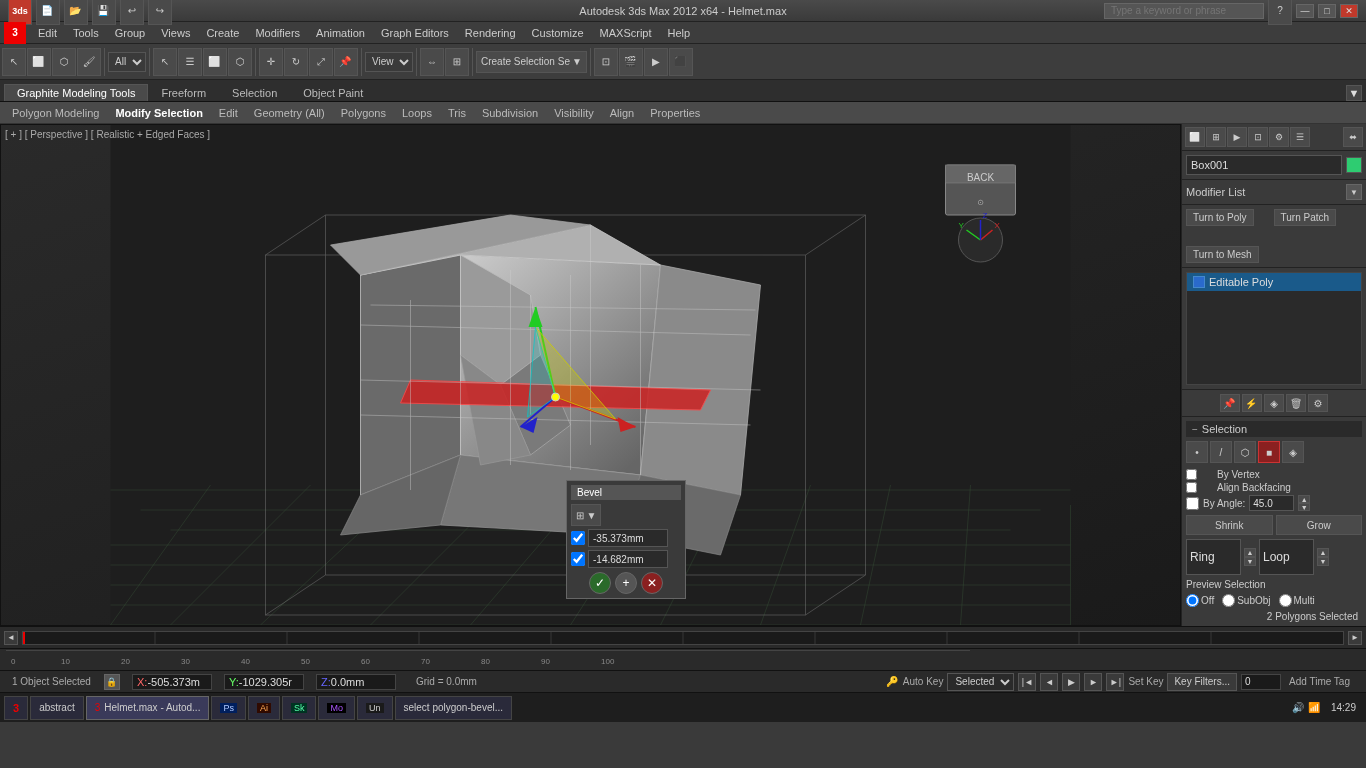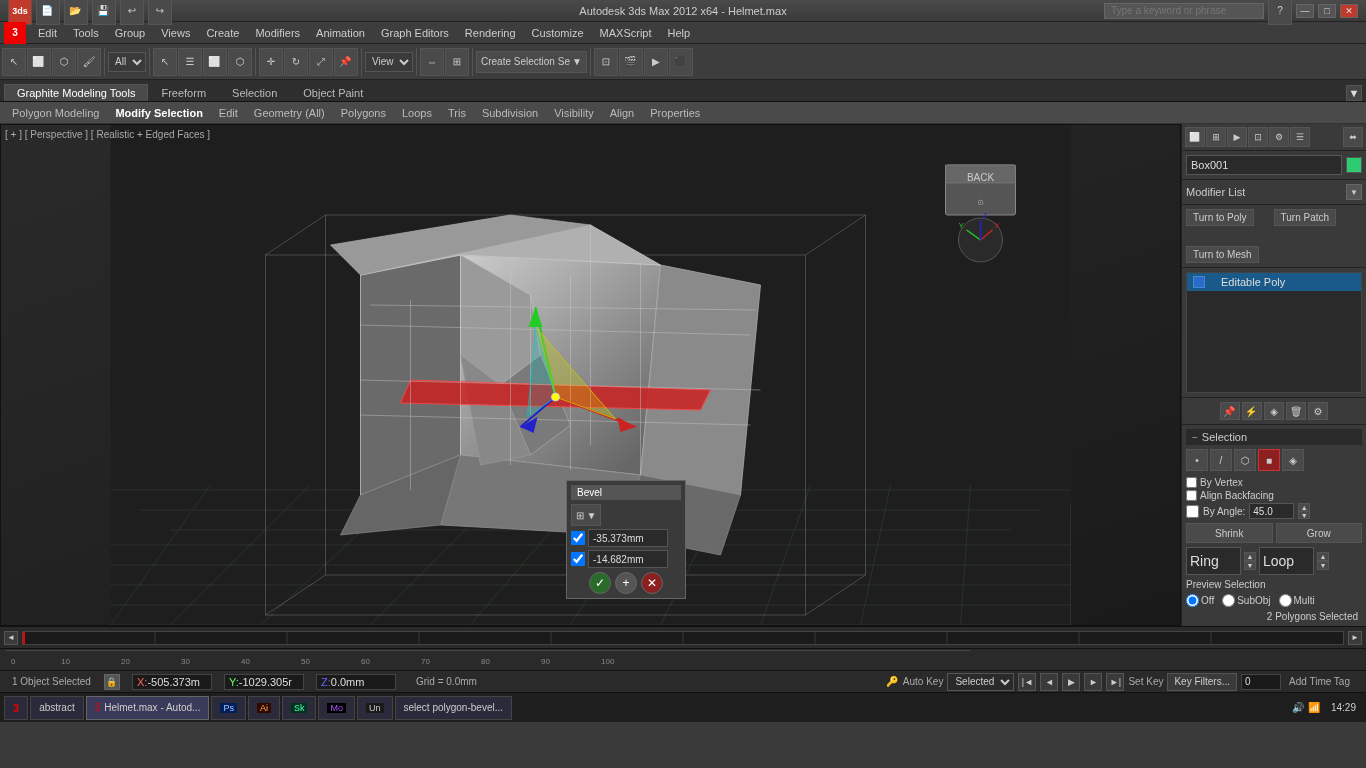--- a/index.html
+++ b/index.html
@@ -67,44 +67,44 @@
     #modifier-row { display: flex; align-items: center; gap: 4px; padding: 4px; border-bottom: 1px solid #222; }
     #modifier-label { flex: 1; color: #ccc; font-size: 11px; }
     #modifier-dropdown { width: 16px; height: 16px; background: #555; border: 1px solid #666; display: flex; align-items: center; justify-content: center; cursor: pointer; font-size: 8px; color: #ccc; }
 
     
     #modifier-buttons { display: flex; gap: 20px; padding: 4px; border-bottom: 1px solid #222; flex-wrap: wrap; }
     .mod-btn { padding: 2px 6px; background: #4a4a4a; border: 1px solid #555; color: #ccc; font-size: 10px; cursor: pointer; white-space: nowrap; }
 
     
     #modifier-stack { flex: 1; background: #2a2a2a; margin: 4px; border: 1px solid #444; overflow-y: auto; }
-    .stack-item { padding: 3px 6px; font-size: 11px; display: flex; align-items: center; gap: 16px; cursor: pointer; }
+    .stack-item { padding: 3px 6px; font-size: 11px; display: flex; align-items: center; gap: 4px; cursor: pointer; }
     .stack-item.selected { background: #1a5a8a; }
     .stack-item .stack-icon { width: 12px; height: 12px; background: #2a6acc; border: 1px solid #4488cc; display: inline-block; }
 
     
     #stack-controls { display: flex; gap: 2px; padding: 4px; border-top: 1px solid #222; border-bottom: 1px solid #222; justify-content: center; }
     .stack-ctrl-btn { width: 20px; height: 18px; background: #4a4a4a; border: 1px solid #555; display: flex; align-items: center; justify-content: center; font-size: 10px; cursor: pointer; color: #ccc; }
 
     
     #selection-panel { padding: 4px; }
     #selection-panel .section-header { background: #2a2a2a; color: #ccc; font-size: 11px; padding: 2px 6px; margin-bottom: 4px; display: flex; align-items: center; gap: 4px; cursor: pointer; }
     .sel-icons { display: flex; gap: 2px; margin-bottom: 6px; }
     .sel-icon-btn { width: 22px; height: 22px; background: #4a4a4a; border: 1px solid #555; display: flex; align-items: center; justify-content: center; cursor: pointer; font-size: 10px; color: #ccc; }
     .sel-icon-btn.active { background: #8a2020; border-color: #cc3333; }
-    .checkbox-row { display: flex; align-items: center; gap: 3px; margin-bottom: 2px; font-size: 10px; color: #ccc; }
+    .checkbox-row { display: flex; align-items: center; gap: 20px; margin-bottom: 2px; font-size: 10px; color: #ccc; }
     .checkbox-row input[type=checkbox] { width: 11px; height: 11px; }
     .angle-row { display: flex; align-items: center; gap: 4px; margin-bottom: 4px; font-size: 10px; color: #ccc; }
     .angle-input { width: 45px; background: #2a2a2a; border: 1px solid #555; color: #ddd; font-size: 10px; padding: 1px 3px; height: 16px; }
     .angle-spinner { display: flex; flex-direction: column; }
     .angle-spinner span { width: 12px; height: 8px; background: #4a4a4a; border: 1px solid #555; display: flex; align-items: center; justify-content: center; font-size: 7px; cursor: pointer; color: #ccc; line-height: 1; }
     .shrink-grow-row { display: flex; gap: 3px; margin-bottom: 4px; }
     .sg-btn { flex: 1; height: 20px; background: #4a4a4a; border: 1px solid #555; color: #ccc; font-size: 10px; text-align: center; cursor: pointer; display: flex; align-items: center; justify-content: center; }
     .ring-loop-row { display: flex; gap: 3px; align-items: center; margin-bottom: 4px; }
-    .rl-input { width: 55px; background: #2a2a2a; border: 1px solid #555; color: #ddd; font-size: 14px; padding: 1px 3px; height: 28px; }
+    .rl-input { width: 55px; background: #2a2a2a; border: 1px solid #555; color: #ddd; font-size: 12px; padding: 1px 3px; height: 36px; }
     .rl-spin { display: flex; flex-direction: column; }
     .rl-spin span { width: 12px; height: 9px; background: #4a4a4a; border: 1px solid #555; display: flex; align-items: center; justify-content: center; font-size: 7px; cursor: pointer; color: #ccc; }
     .preview-sel { font-size: 10px; color: #ccc; margin-bottom: 4px; }
     .radio-row { display: flex; gap: 8px; font-size: 10px; color: #ccc; align-items: center; }
     .radio-row label { display: flex; align-items: center; gap: 2px; }
     .status-polygons { font-size: 10px; color: #ccc; text-align: right; margin-top: 4px; padding-right: 4px; }
 
     
     #timeline { width: 100%; height: 22px; background: #2a2a2a; border-top: 1px solid #111; display: flex; align-items: center; padding: 0 4px; }
     .tl-btn { width: 14px; height: 14px; background: #3a3a3a; border: 1px solid #555; display: flex; align-items: center; justify-content: center; font-size: 8px; color: #ccc; cursor: pointer; }

